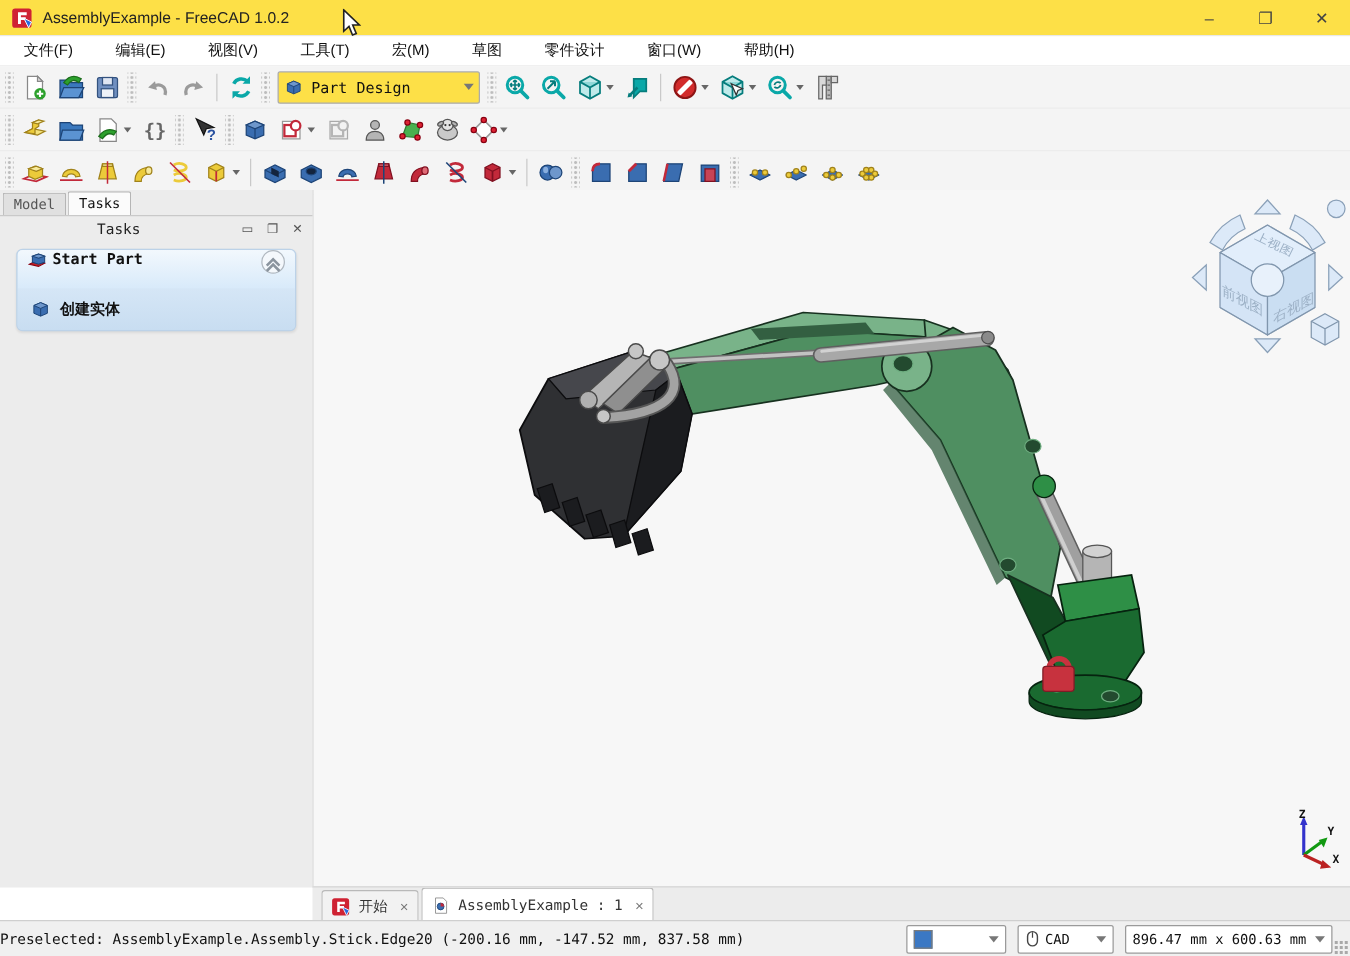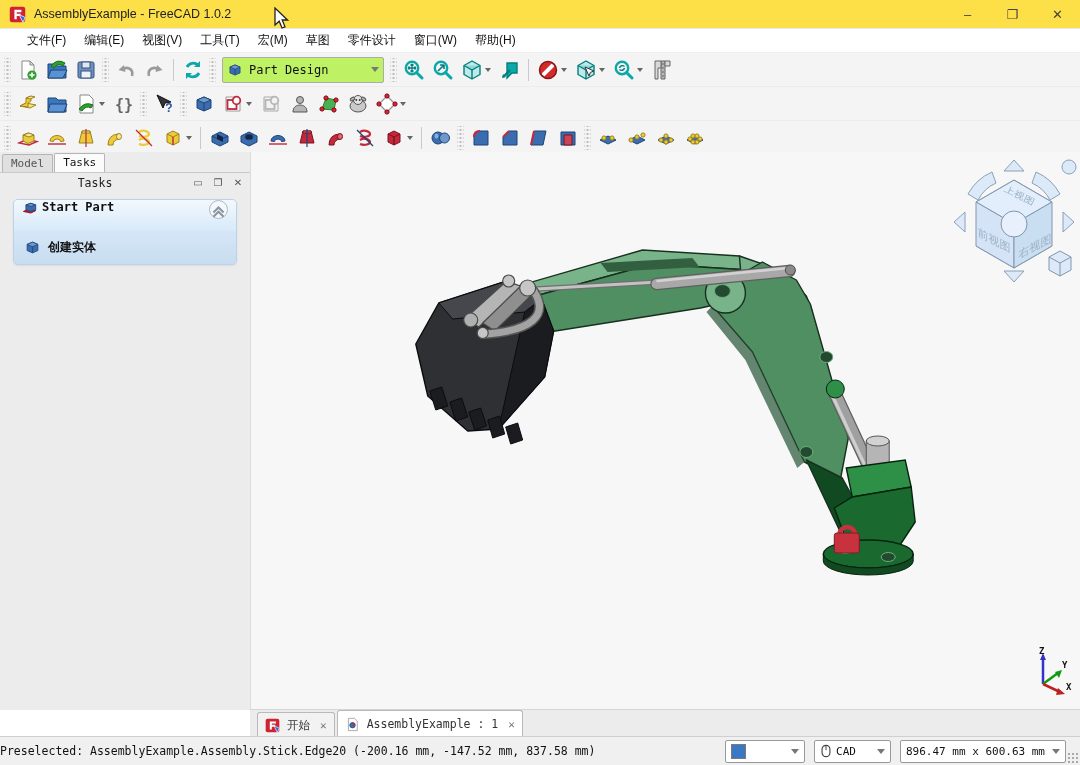--- a/index.html
+++ b/index.html
@@ -9,33 +9,33 @@
 
   
   .titlebar{height:28px;background:#fde047;display:flex;align-items:center;border-bottom:1px solid #e8e8e8;}
   .fc-logo{width:17px;height:17px;margin:0 8px 0 9px;flex:0 0 auto;}
   .title-text{font-size:12.5px;color:#222;}
   .tb-spacer{flex:1;}
   .win-btn{width:45px;height:28px;display:flex;align-items:center;justify-content:center;
            font-size:13px;color:#444;cursor:default;}
 
   
-  .menubar{height:23px;background:#ffffff;display:flex;align-items:center;padding-left:18px;border-bottom:1px solid #f0f0f0;}
+  .menubar{height:23px;background:#ffffff;display:flex;align-items:center;padding-left:10px;border-bottom:1px solid #f0f0f0;gap:16px;}
   .menu-item{padding:2px 9px;font-size:12px;color:#111;border-radius:2px;}
 
   
   .toolbars{background:#f4f4f4;border-bottom:1px solid #d9d9d9;}
   .trow{display:flex;align-items:center;height:33px;padding:0 2px;border-bottom:1px solid #ececec;}
   .tbtn{width:27px;height:27px;display:flex;align-items:center;justify-content:center;border:1px solid transparent;border-radius:2px;position:relative;}
   .tbtn svg{width:22px;height:22px;display:block;}
   .tbtn.dd{width:36px;}
   .dd-arrow{width:0;height:0;border:3px solid transparent;border-top:4px solid #666;margin-left:2px;margin-top:4px;}
   .tsep{width:1px;height:22px;background:#c9c9c9;margin:0 4px;}
   .tgrip{width:7px;height:24px;margin:0 2px;background:radial-gradient(circle,#bdbdbd 1px,transparent 1.3px);background-size:4px 4px;background-position:center;}
-  .wb-combo{height:24px;background:#bef264;border:1px solid #ababab;border-radius:2px;display:flex;align-items:center;
+  .wb-combo{height:24px;background:#fde047;border:1px solid #ababab;border-radius:2px;display:flex;align-items:center;
             width:152px;margin:0 4px;padding:0 4px;}
   .wb-combo svg{width:16px;height:16px;}
   .wb-text{flex:1;font-size:12px;padding-left:6px;color:#111;}
   .combo-arrow{width:0;height:0;border:4px solid transparent;border-top:5px solid #777;margin-top:4px;}
 
   
   .main{position:absolute;top:152px;left:0;right:0;bottom:55px;display:flex;}
   .dock{width:250px;background:#ececec;border-right:1px solid #dcdcdc;position:relative;}
   .dock-tabs{display:flex;padding-left:2px;height:20px;align-items:flex-end;}
   .dock-tab{font-family:"DejaVu Sans Mono",monospace;font-size:11px;padding:2px 8px;border:1px solid #b5b5b5;border-bottom:none;

